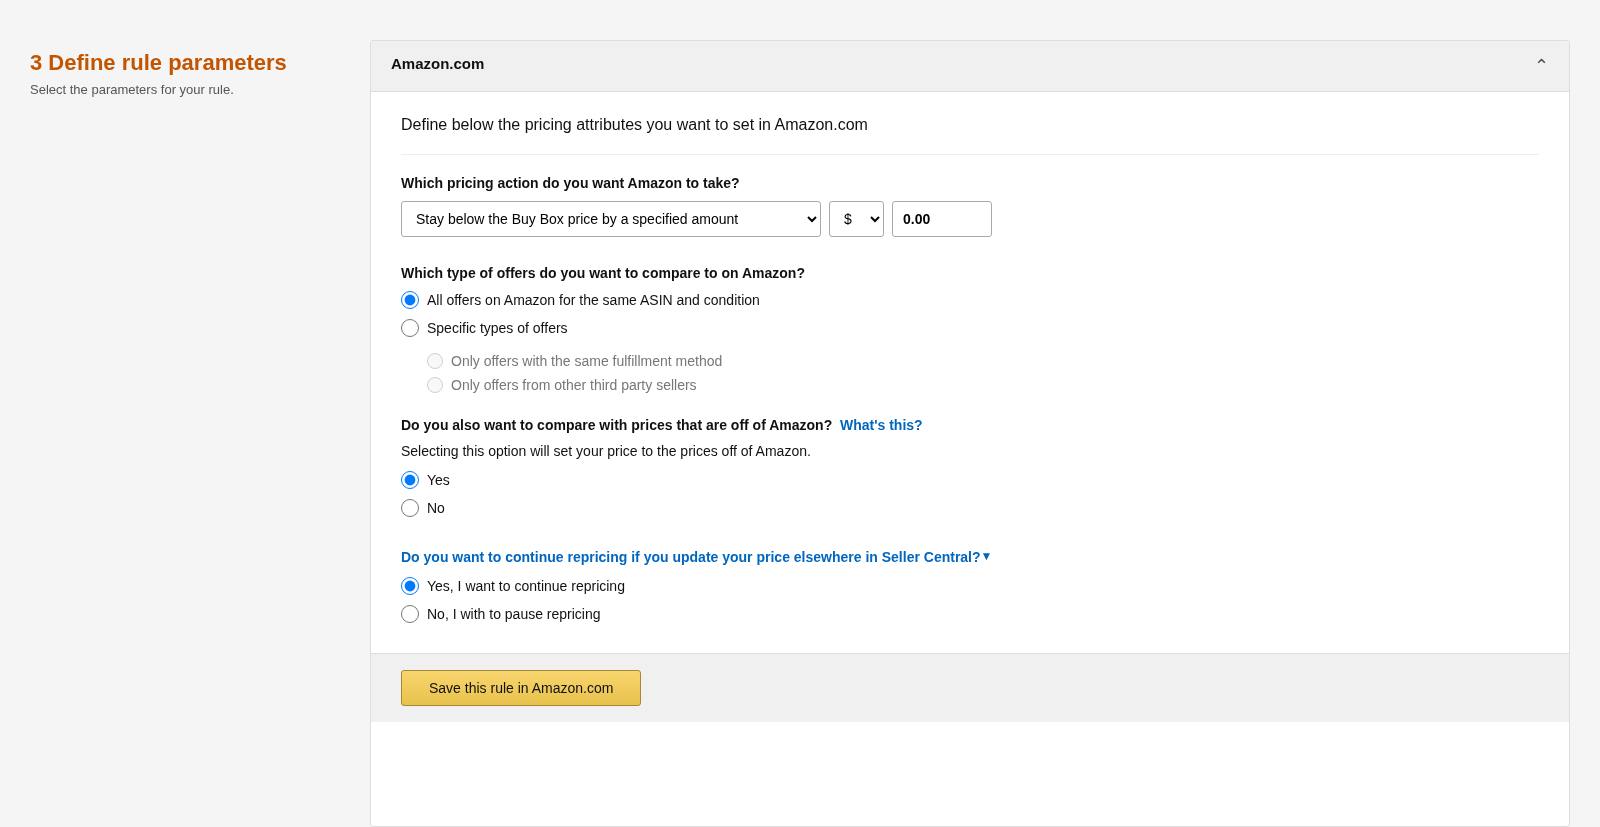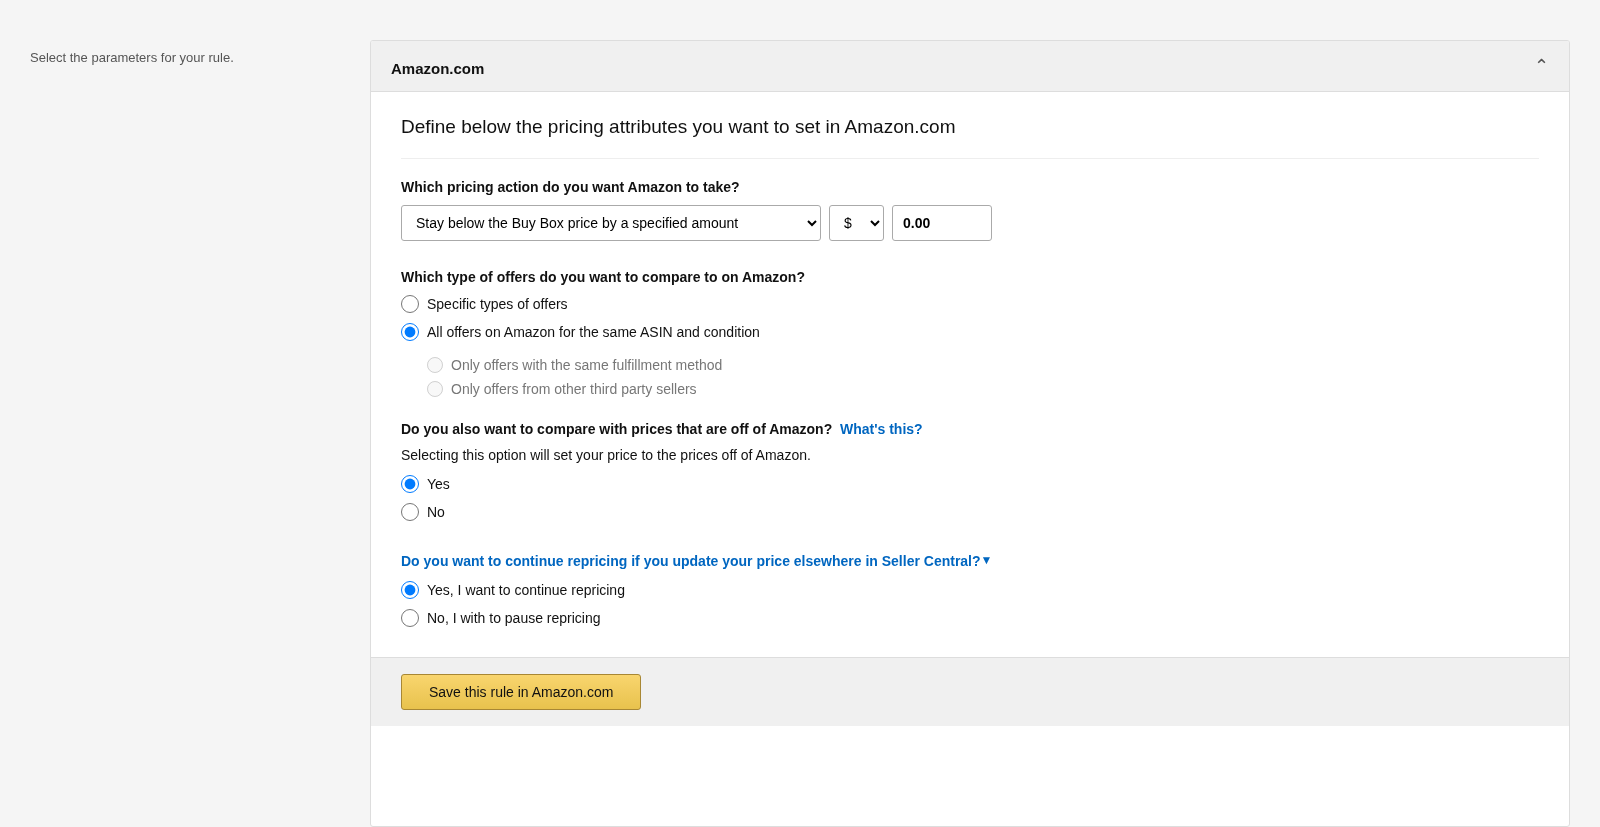--- a/index.html
+++ b/index.html
@@ -48,41 +48,41 @@
       border: 1px solid #ddd;
       border-radius: 3px;
       overflow: hidden;
     }
 
     .section-header {
       background: #f0f0f0;
       border-bottom: 1px solid #ddd;
       padding: 14px 20px;
       display: flex;
-      align-items: flex-end;
+      align-items: flex-start;
       justify-content: space-between;
     }
 
     .section-header-title {
       font-weight: bold;
       font-size: 15px;
     }
 
     .collapse-icon {
       font-size: 18px;
       color: #555;
       cursor: pointer;
     }
 
     .section-body {
       padding: 24px 30px 30px 30px;
     }
 
     .section-description {
-      font-size: 19px;
+      font-size: 16px;
       color: #111;
       margin-bottom: 20px;
     }
 
     .field-label {
       font-weight: bold;
       font-size: 14px;
       margin-bottom: 10px;
     }
 
@@ -228,20 +228,21 @@
       border-top: 1px solid #eee;
       margin: 0 0 20px 0;
     }
   </style>
 </head>
 <body>
 
 <div class="page-wrapper">
 
   <div class="left-panel">
+    <div class="step-title">3 Define rule parameters</div>
     <div class="step-subtitle">Select the parameters for your rule.</div>
   </div>
 
   <div class="main-panel">
 
     <div class="section-header">
       <span class="section-header-title">Amazon.com</span>
       <span class="collapse-icon">⌃</span>
     </div>
 
@@ -263,26 +264,26 @@
             <option>%</option>
           </select>
           <input type="text" class="amount-input" value="0.00" style="">
         </div>
       </div>
 
       <div class="question-section">
         <div class="field-label">Which type of offers do you want to compare to on Amazon?</div>
         <div class="radio-group">
           <label class="radio-item">
+            <input type="radio" name="offer-type" checked="" style="">
+            <span>All offers on Amazon for the same ASIN and condition</span>
+          </label>
+          <label class="radio-item">
             <input type="radio" name="offer-type" style="">
             <span>Specific types of offers</span>
-          </label>
-          <label class="radio-item">
-            <input type="radio" name="offer-type" checked="" style="">
-            <span>All offers on Amazon for the same ASIN and condition</span>
           </label>
           <div class="sub-radio-group">
             <label class="sub-radio-item">
               <input type="radio" name="sub-offer-type" disabled="" style="">
               <span>Only offers with the same fulfillment method</span>
             </label>
             <label class="sub-radio-item">
               <input type="radio" name="sub-offer-type" disabled="" style="">
               <span>Only offers from other third party sellers</span>
             </label>

